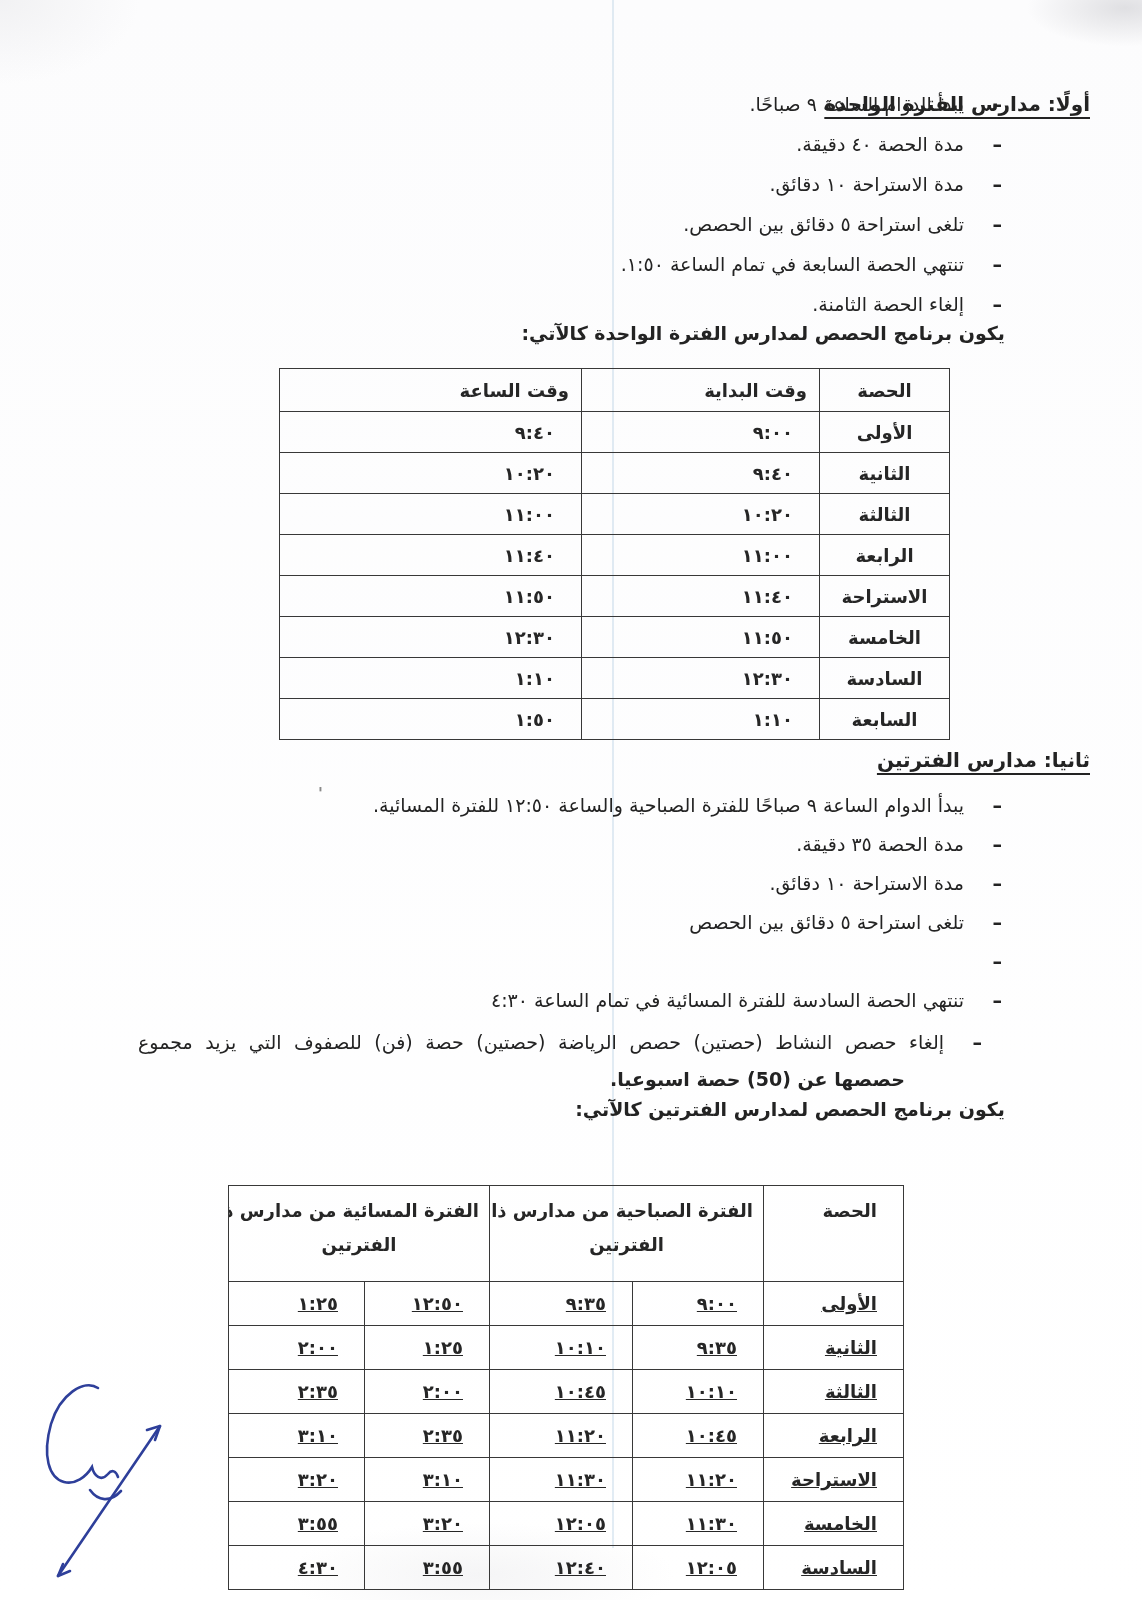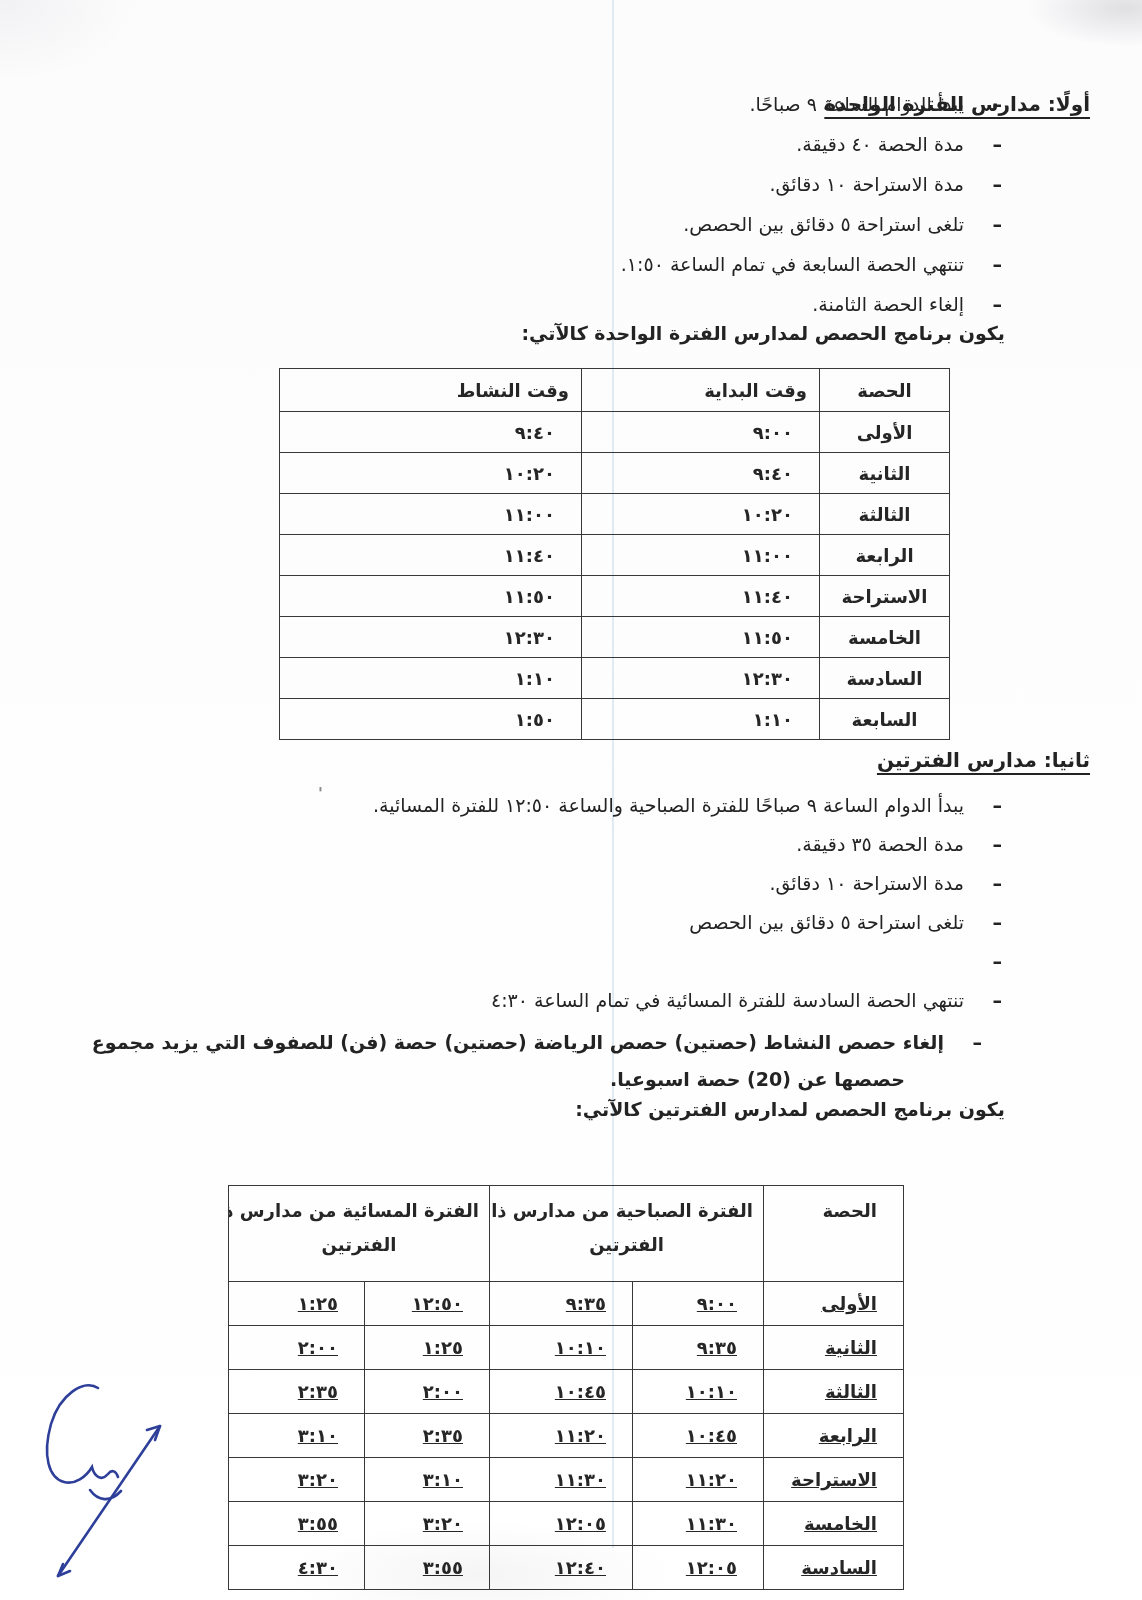--- a/index.html
+++ b/index.html
@@ -37,21 +37,21 @@
     position:absolute;right:137px;
     font-size:19px;font-weight:700;white-space:nowrap;
   }
   .i1{top:322px;}
   .i2{top:1098px;margin-left:16px;}
   .long-line1{
     position:absolute;left:100px;right:160px;top:1022px;
     display:flex;direction:rtl;align-items:flex-start;height:40px;line-height:40px;
   }
   .long-line1 .jtext{
-    margin-right:20px;font-size:19px;font-weight:700;flex:1 1 auto;
+    margin-right:20px;font-size:19px;font-weight:400;flex:1 1 auto;
     text-align:justify;text-align-last:justify;white-space:nowrap;
     display:block;
     margin-left:38px;
   }
   .long-line2{
     position:absolute;right:237px;top:1060px;
     font-size:19px;font-weight:700;line-height:38px;white-space:nowrap;
   }
   .artifact-tick{position:absolute;left:318px;top:784px;color:#8a8a8a;font-size:16px;font-weight:700;}
   table{border-collapse:collapse;table-layout:fixed;direction:rtl;}
@@ -116,21 +116,21 @@
   <table class="t1">
     <colgroup>
         <col style="width:130px">
         <col style="width:238px">
         <col style="width:302px">
       </colgroup>
     <tbody>
         <tr>
       <th class="cell-session">الحصة</th>
       <th class="cell-time-h">وقت البداية</th>
-      <th class="cell-time-h">وقت النشاط</th>
+      <th class="cell-time-h">وقت الساعة</th>
     </tr>
     <tr>
       <td class="cell-session">الأولى</td>
       <td class="cell-time">٩:٠٠</td>
       <td class="cell-time">٩:٤٠</td>
     </tr>
     <tr>
       <td class="cell-session">الثانية</td>
       <td class="cell-time">٩:٤٠</td>
       <td class="cell-time">١٠:٢٠</td>
@@ -194,21 +194,21 @@
     <div class="bullet">
       <span class="dash">–</span>
       <span class="btext">تنتهي الحصة السادسة للفترة المسائية في تمام الساعة ٤:٣٠</span>
     </div>
   </div>
 
   <div class="long-line1">
     <span class="dash">–</span>
     <span class="jtext">إلغاء حصص النشاط (حصتين) حصص الرياضة (حصتين) حصة (فن) للصفوف التي يزيد مجموع</span>
   </div>
-  <div class="long-line2">حصصها عن (20) حصة اسبوعيا.</div>
+  <div class="long-line2">حصصها عن (50) حصة اسبوعيا.</div>
 
   <div class="intro i2">يكون برنامج الحصص لمدارس الفترتين كالآتي:</div>
 
   <table class="t2">
     <colgroup>
       <col style="width:140px">
         <col style="width:131px">
         <col style="width:143px">
         <col style="width:125px">
         <col style="width:136px">

